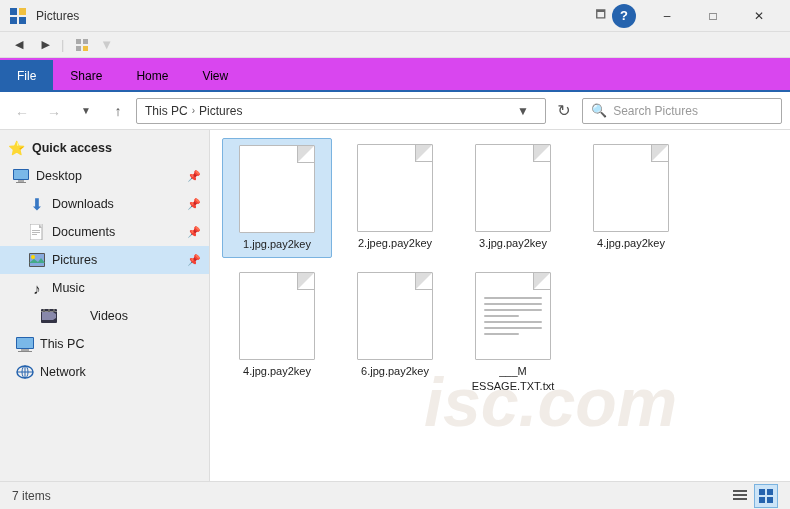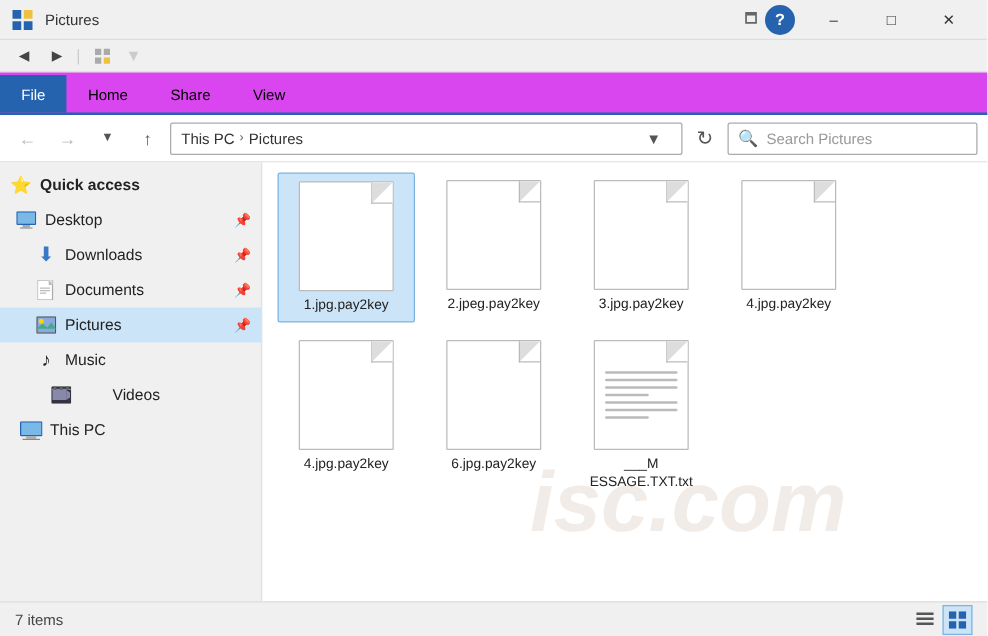--- a/index.html
+++ b/index.html
@@ -387,22 +387,22 @@
       <rect x="8" y="1" width="5" height="5" fill="#aaa"></rect>
       <rect x="1" y="8" width="5" height="5" fill="#aaa"></rect>
       <rect x="8" y="8" width="5" height="5" fill="#f0c040"></rect>
     </svg>
   </span>
   <span style="color:#ccc">▼</span>
 </div>
 
 <div class="ribbon-tabs-row">
   <div class="ribbon-tab active">File</div>
+  <div class="ribbon-tab">Share</div>
   <div class="ribbon-tab">Home</div>
-  <div class="ribbon-tab">Share</div>
   <div class="ribbon-tab">View</div>
 </div>
 
 <div class="address-bar">
   <div class="nav-btn disabled">←</div>
   <div class="nav-btn disabled">→</div>
   <div class="nav-btn" style="font-size:10px;">▼</div>
   <div class="nav-btn">↑</div>
 
   <div class="address-path">
@@ -501,20 +501,31 @@
         <svg width="18" height="15" viewBox="0 0 18 15">
           <rect x="0" y="0" width="18" height="12" rx="1" fill="#2563ae"></rect>
           <rect x="1" y="1" width="16" height="10" fill="#7ab8e8"></rect>
           <rect x="5" y="12" width="8" height="2" fill="#aaa"></rect>
           <rect x="2" y="14" width="14" height="1" fill="#888"></rect>
         </svg>
       </span>
       <span>This PC</span>
     </div>
 
+    <div class="sidebar-item" style="padding-left:16px;">
+      <span class="sidebar-icon">
+        <svg width="18" height="14" viewBox="0 0 18 14">
+          <ellipse cx="9" cy="7" rx="8" ry="6" fill="none" stroke="#2563ae" stroke-width="1.5"></ellipse>
+          <line x1="1" y1="7" x2="17" y2="7" stroke="#2563ae" stroke-width="1"></line>
+          <ellipse cx="9" cy="7" rx="3" ry="6" fill="none" stroke="#2563ae" stroke-width="1"></ellipse>
+          <line x1="9" y1="1" x2="9" y2="13" stroke="#2563ae" stroke-width="1"></line>
+        </svg>
+      </span>
+      <span>Network</span>
+    </div>
   </div>
 
   <div class="content-area">
 
     <div class="watermark">isc.com</div>
 
     <div class="file-grid">
 
       <div class="file-item selected">
         <div class="doc-icon">

